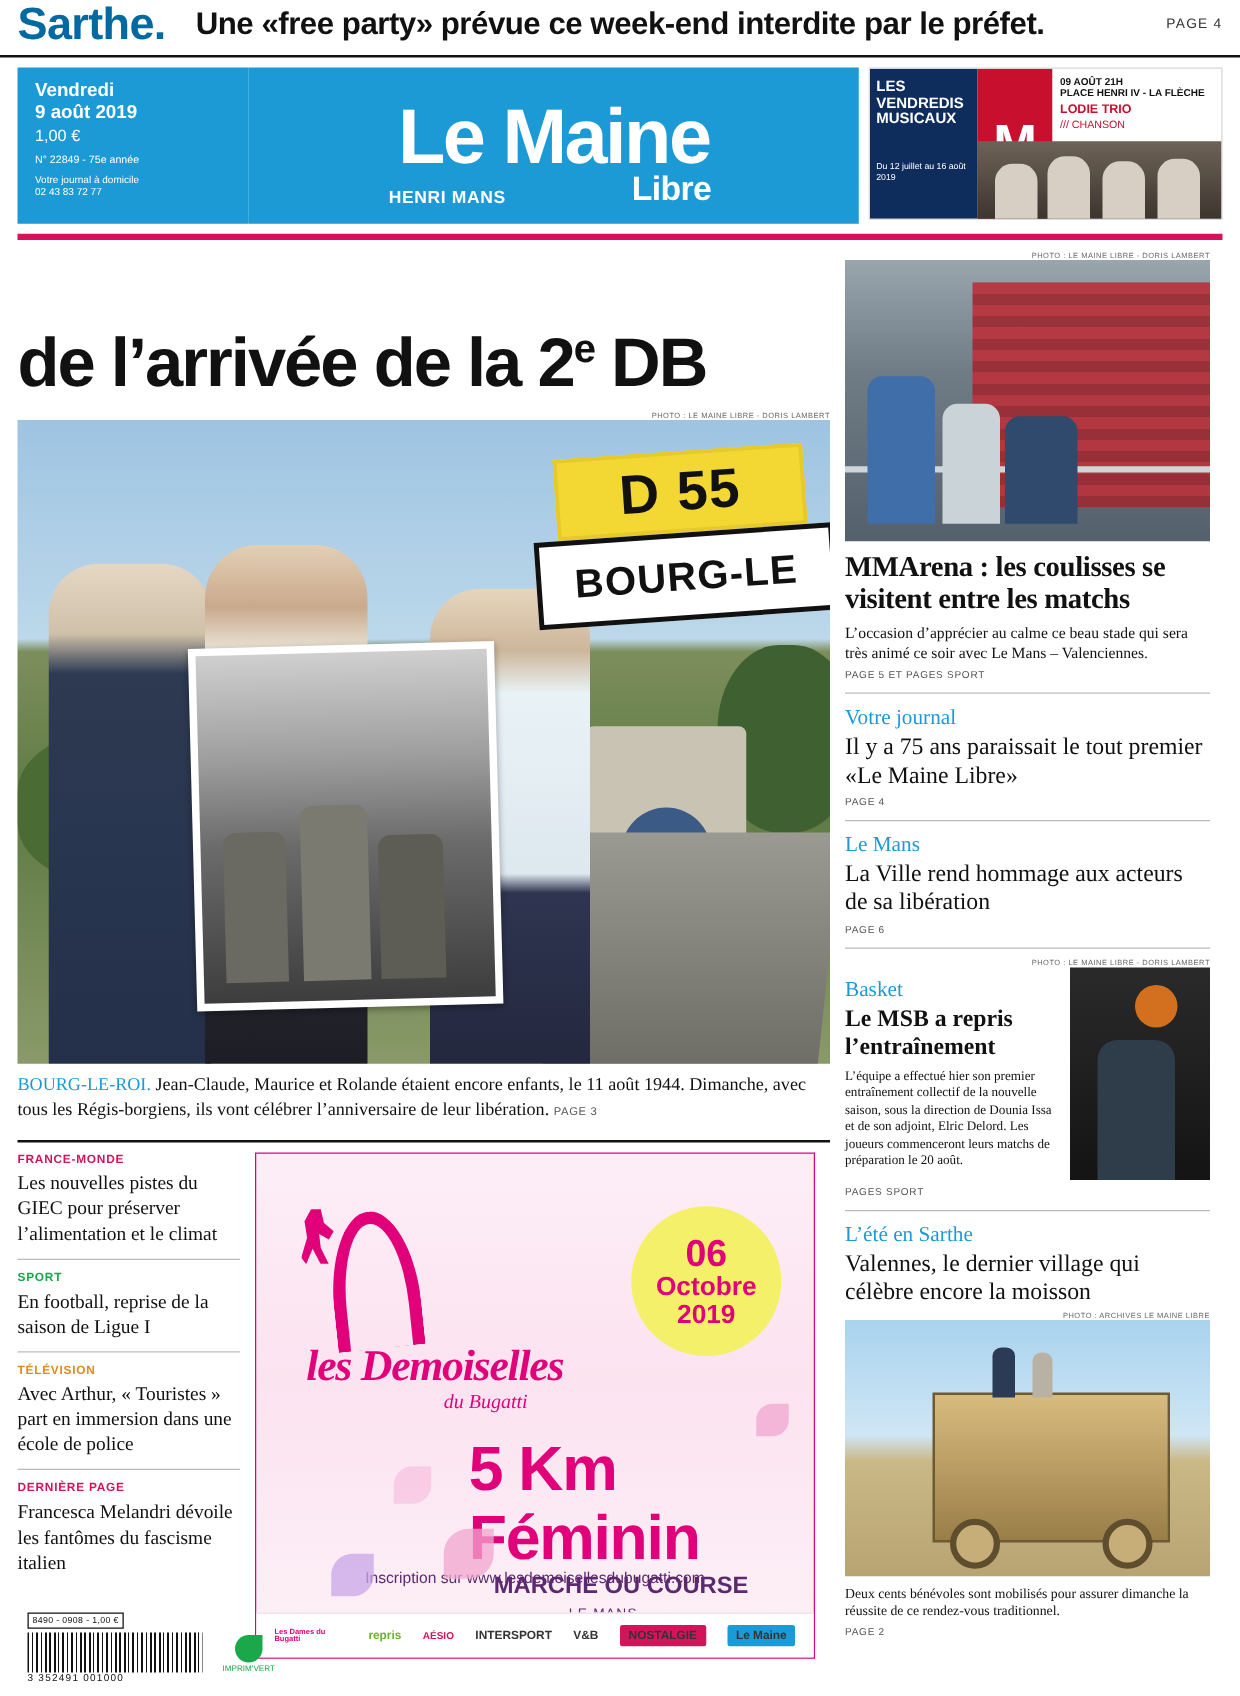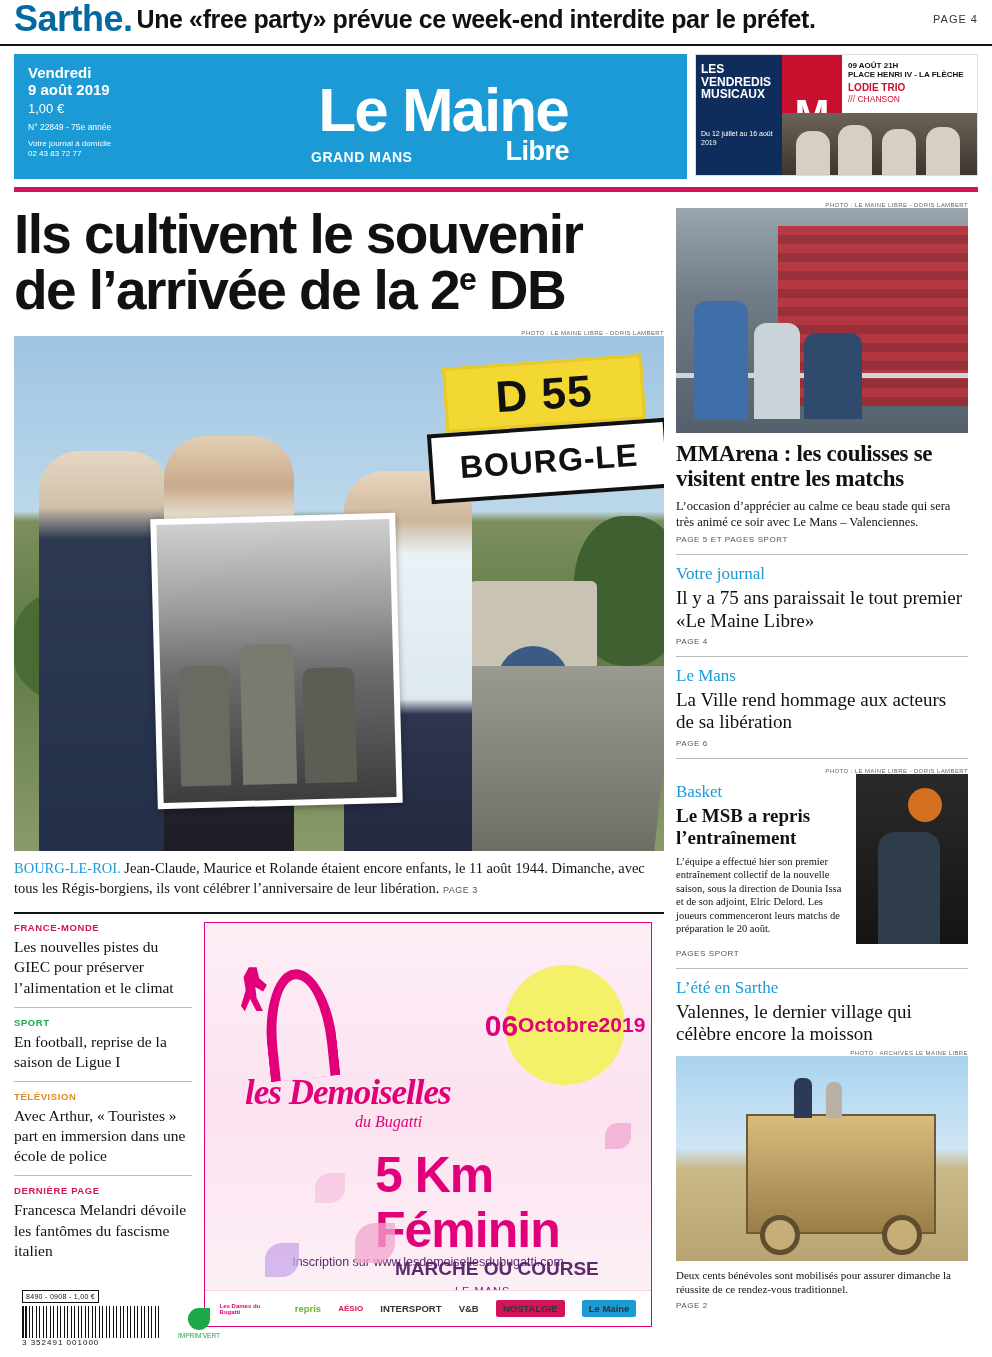--- a/index.html
+++ b/index.html
@@ -17,21 +17,21 @@
   
   .topbar {
     height:46px; border-bottom:2px solid #111;
     display:flex; align-items:center; padding:0 14px 6px 14px;
   }
   .topbar .sarthe {
     color:#0369a1; font-weight:bold; font-size:36px;
     font-family:"Liberation Sans", sans-serif; letter-spacing:-0.5px;
   }
   .topbar .tophead {
-    font-weight:bold; font-size:25px; margin-left:4px;
+    font-weight:bold; font-size:25px; margin-left:24px;
     font-family:"Liberation Sans", sans-serif; letter-spacing:-0.4px;
   }
   .topbar .toppage {
     margin-left:auto; font-size:11px; letter-spacing:1px;
     font-family:"Liberation Sans", sans-serif; color:#333;
   }
 
   
   .masthead { height:133px; display:flex; padding:8px 14px 0 14px; }
   .dateblock {
@@ -209,21 +209,21 @@
     position:absolute; left:40px; top:150px;
     font-family:"Liberation Serif", serif; font-style:italic; color:#e2007a;
     font-size:35px; font-weight:bold; letter-spacing:-1px;
   }
   .pinkad .dubugatti {
     position:absolute; left:150px; top:190px;
     font-family:"Liberation Serif", serif; font-style:italic; color:#e2007a; font-size:16px;
   }
   .pinkad .circ {
     position:absolute; right:26px; top:42px; width:120px; height:120px; border-radius:50%;
-    background:#f5f06a; display:flex; flex-direction:row; align-items:center; justify-content:center;
+    background:#f5f06a; display:flex; flex-direction:column; align-items:center; justify-content:center;
     color:#e2007a; font-weight:bold; line-height:1.05;
   }
   .pinkad .circ .c1 { font-size:30px; }
   .pinkad .circ .c2 { font-size:21px; }
   .pinkad .circ .c3 { font-size:21px; }
   .pinkad .fivekm {
     position:absolute; left:170px; top:228px; color:#e2007a; font-weight:bold;
     font-size:50px; line-height:0.98; letter-spacing:-1px;
   }
   .pinkad .feminin { position:absolute; left:170px; top:278px; color:#e2007a; font-weight:bold; font-size:50px; letter-spacing:-1px;}
@@ -322,21 +322,21 @@
       <div class="d3">1,00 €</div>
       <div class="d4">N° 22849 - 75e année</div>
       <div class="d5">
         <div>Votre journal à domicile</div>
         <div>02 43 83 72 77</div>
       </div>
     </div>
     <div class="logoblock">
       <div class="lemaine">Le Maine</div>
       <div class="libre">Libre</div>
-      <div class="grandmans">GRAND MANS</div>
+      <div class="grandmans">HENRI MANS</div>
     </div>
     <div class="admod">
       <div class="adleft">
         <div class="t1">LES VENDREDIS MUSICAUX</div>
         <div class="t2">Du 12 juillet au 16 août 2019</div>
       </div>
       <div class="admid">M</div>
       <div class="adright">
         <div class="r1">09 AOÛT 21H</div>
         <div class="r2">PLACE HENRI IV - LA FLÈCHE</div>
@@ -354,21 +354,21 @@
 
   <div class="redrule"></div>
 
   <div class="leftyellow"></div>
 
   <div class="main">
 
     <div class="left">
 
       <h1 class="headline">
-        <span>Ils cultivent le souvenir</span><br>
+        <br>
         <span>de l’arrivée de la 2</span><sup>e</sup><span> DB</span>
       </h1>
 
       <div class="photocredit">PHOTO : LE MAINE LIBRE - DORIS LAMBERT</div>
 
       <div class="mainphoto">
         <div class="mp-tree1"></div>
         <div class="mp-tree2"></div>
         <div class="mp-arch"></div>
         <div class="mp-archhole"></div>

